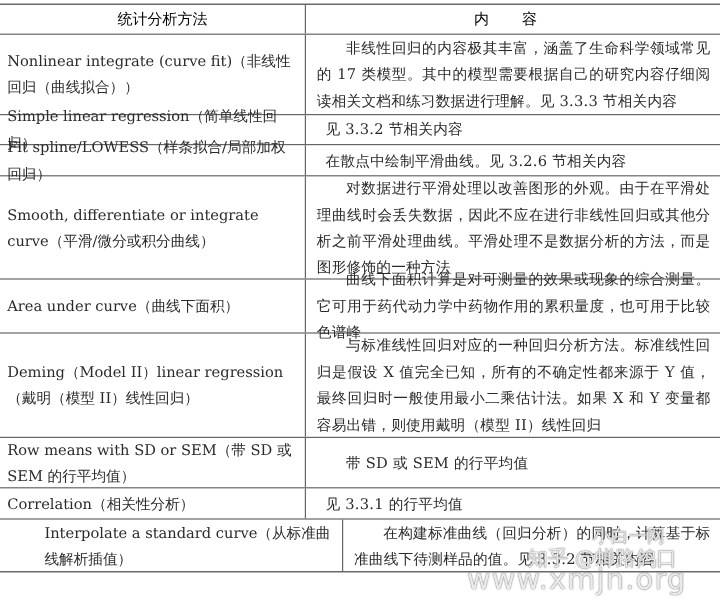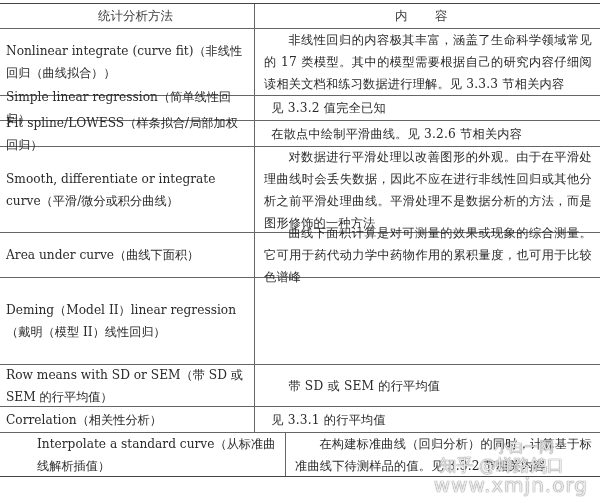--- a/index.html
+++ b/index.html
@@ -7,26 +7,26 @@
          font-family: "DejaVu Serif", "Liberation Serif", serif; color: #2a2a2a; }
   .table { position: absolute; left: 0; top: 3px; width: 600px; border-top: 1.6px solid #444; border-bottom: 1.6px solid #444; }
   .row { display: flex; border-bottom: 1px solid #666; box-sizing: border-box; }
   .row:last-child { border-bottom: none; margin-left: 31px; }
   .cell-left { width: 255px; box-sizing: border-box; padding: 0 6px 0 6px; border-right: 1px solid #666;
                display: flex; align-items: center; font-size: 12.2px; line-height: 22px; }
   .cell-right { flex: 1; box-sizing: border-box; padding: 0 8px 0 9px; font-size: 12.2px; line-height: 22px;
                 display: flex; align-items: center; }
   .cell-right .txt { text-indent: 2em; text-align: justify; letter-spacing: 0.2px; }
   .cell-right .txt.noindent { text-indent: 0.6em; }
-  .header .cell-left, .header .cell-right { justify-content: center; font-family: "DejaVu Sans", sans-serif; font-size: 12.5px; color: #404040; padding-left: 23px; }
+  .header .cell-left, .header .cell-right { justify-content: center; font-family: "DejaVu Sans", sans-serif; font-size: 12.5px; color: #000000; padding-left: 23px; }
   .header .cell-right span { letter-spacing: 2.2em; }
   .watermark { position: absolute; right: 6px; bottom: 4px; font-family: "DejaVu Sans", sans-serif;
                color: rgba(255,255,255,0.85); text-shadow: 0 0 1px #777, 0 0 1px #777; pointer-events: none; }
   .wm1 { position: absolute; right: 30px; bottom: 22px; font-size: 17px; white-space: nowrap; }
-  .wm2 { position: absolute; right: 6px; bottom: 2px; font-size: 20px; letter-spacing: 1px; white-space: nowrap; }
+  .wm2 { position: absolute; right: 22px; bottom: 2px; font-size: 24px; letter-spacing: 1px; white-space: nowrap; }
   .wm3 { position: absolute; right: 40px; bottom: 42px; font-size: 15px; white-space: nowrap; margin-left: 39px; }
 </style>
 </head>
 <body>
 
 <div class="table">
   <div class="row header" style="height:25px">
     <div class="cell-left">
         <span>统计分析方法</span>
       </div>
@@ -41,21 +41,21 @@
       </div>
     <div class="cell-right">
         <div class="txt">非线性回归的内容极其丰富，涵盖了生命科学领域常见的 17 类模型。其中的模型需要根据自己的研究内容仔细阅读相关文档和练习数据进行理解。见 3.3.3 节相关内容</div>
       </div>
   </div>
   <div class="row" style="height:25px">
     <div class="cell-left">
         <span>Simple linear regression（简单线性回归）</span>
       </div>
     <div class="cell-right">
-        <div class="txt noindent">见 3.3.2 值完全已知</div>
+        <div class="txt noindent">见 3.3.2 节相关内容</div>
       </div>
   </div>
   <div class="row" style="height:26px">
     <div class="cell-left">
         <span>Fit spline/LOWESS（样条拟合/局部加权回归）</span>
       </div>
     <div class="cell-right">
         <div class="txt noindent">在散点中绘制平滑曲线。见 3.2.6 节相关内容</div>
       </div>
   </div>
@@ -71,20 +71,23 @@
     <div class="cell-left">
         <span>Area under curve（曲线下面积）</span>
       </div>
     <div class="cell-right">
         <div class="txt">曲线下面积计算是对可测量的效果或现象的综合测量。它可用于药代动力学中药物作用的累积量度，也可用于比较色谱峰</div>
       </div>
   </div>
   <div class="row" style="height:87px">
     <div class="cell-left">
         <span>Deming（Model II）linear regression（戴明（模型 II）线性回归）</span>
+      </div>
+    <div class="cell-right">
+        <div class="txt">与标准线性回归对应的一种回归分析方法。标准线性回归是假设 X 值完全已知，所有的不确定性都来源于 Y 值，最终回归时一般使用最小二乘估计法。如果 X 和 Y 变量都容易出错，则使用戴明（模型 II）线性回归</div>
       </div>
   </div>
   <div class="row" style="height:42px">
     <div class="cell-left">
         <span>Row means with SD or SEM（带 SD 或 SEM 的行平均值）</span>
       </div>
     <div class="cell-right">
         <div class="txt">带 SD 或 SEM 的行平均值</div>
       </div>
   </div>

